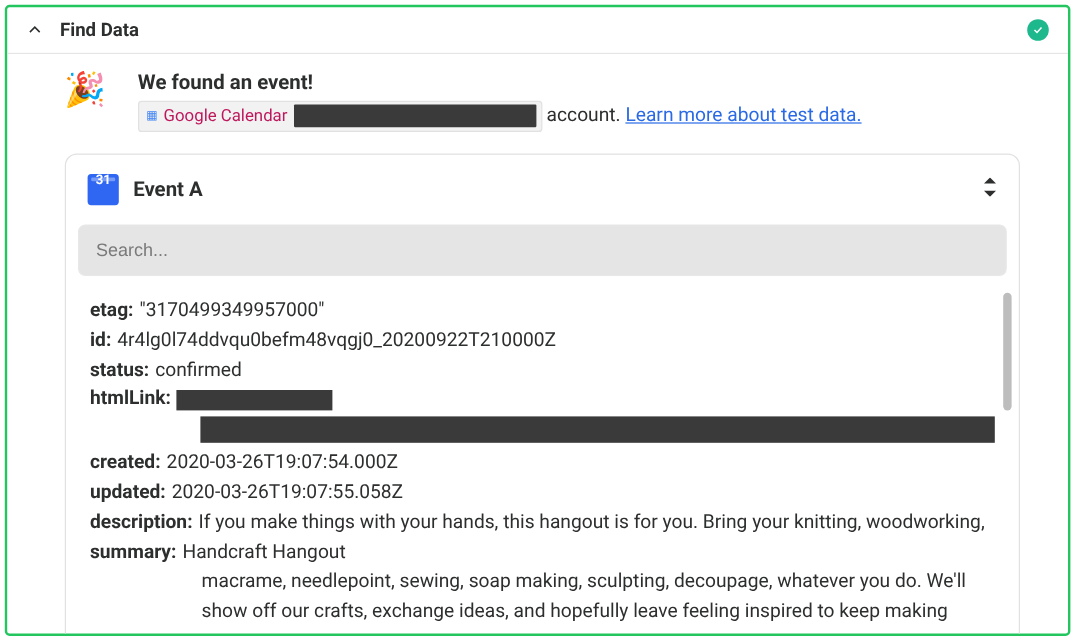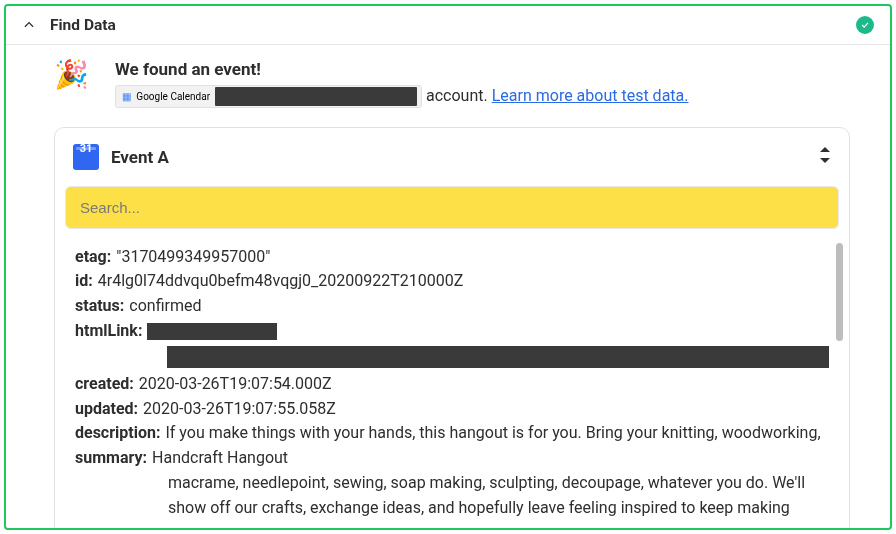--- a/index.html
+++ b/index.html
@@ -50,21 +50,21 @@
   .found-title { font-weight: 700; font-size: 17px; margin-bottom: 4px; }
   .found-sub { font-size: 16px; color: #2d2e2e; line-height: 1.6; }
   .gcal-pill {
     display: inline-flex; align-items: center;
     background: #f2f2f2; border: 1px solid #e1e1e1;
     border-radius: 3px; padding: 1px 4px 1px 6px;
     vertical-align: middle;
     gap: 5px;
   }
   .gcal-mini-icon { font-size: 10px; color: #4285F4; }
-  .gcal-label { color: #000000; font-size: 10px; }
+  .gcal-label { color: #be185d; font-size: 14px; }
   .redact-inline {
     background: #3a3a3a; display: inline-block;
     width: 202px; height: 19px; vertical-align: middle;
     border-radius: 1px;
   }
   .learn-link { color: #2a6ae4; text-decoration: underline; }
 
   .event-card {
     margin-top: 18px;
     border: 1px solid #e1e1e1;
@@ -86,21 +86,21 @@
   .cal-icon::before {
     content: ""; position: absolute; top: 3px; left: 3px; right: 3px; height: 3px;
     background: rgba(255,255,255,0.35); border-radius: 1px;
   }
   .event-title { font-weight: 700; font-size: 17px; flex: 1; }
   .sort-icon svg { fill: #2d2e2e; }
 
   .search-wrap { padding: 0 10px 12px 10px; }
   .search-input {
     width: 100%;
-    background: #fde047;
+    background: #e5e5e5;
     border: 1px solid #e8e8e8;
     border-radius: 6px;
     padding: 12px 14px;
     font-size: 15px;
     color: #7a7a7a;
     outline: none;
   }
   .search-input::placeholder { color: #7a7a7a; }
 
   .data-list {

